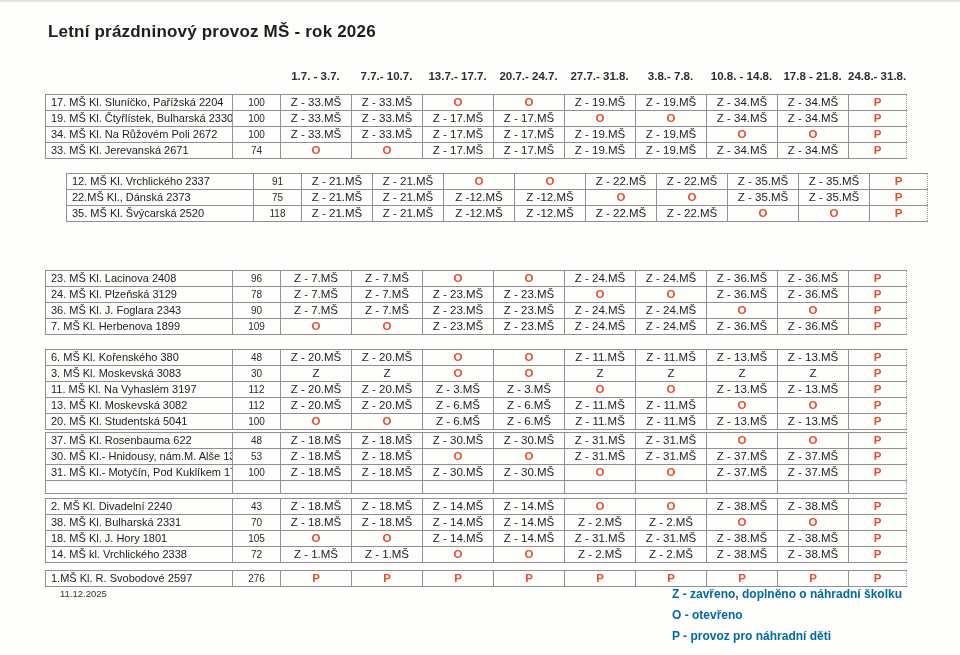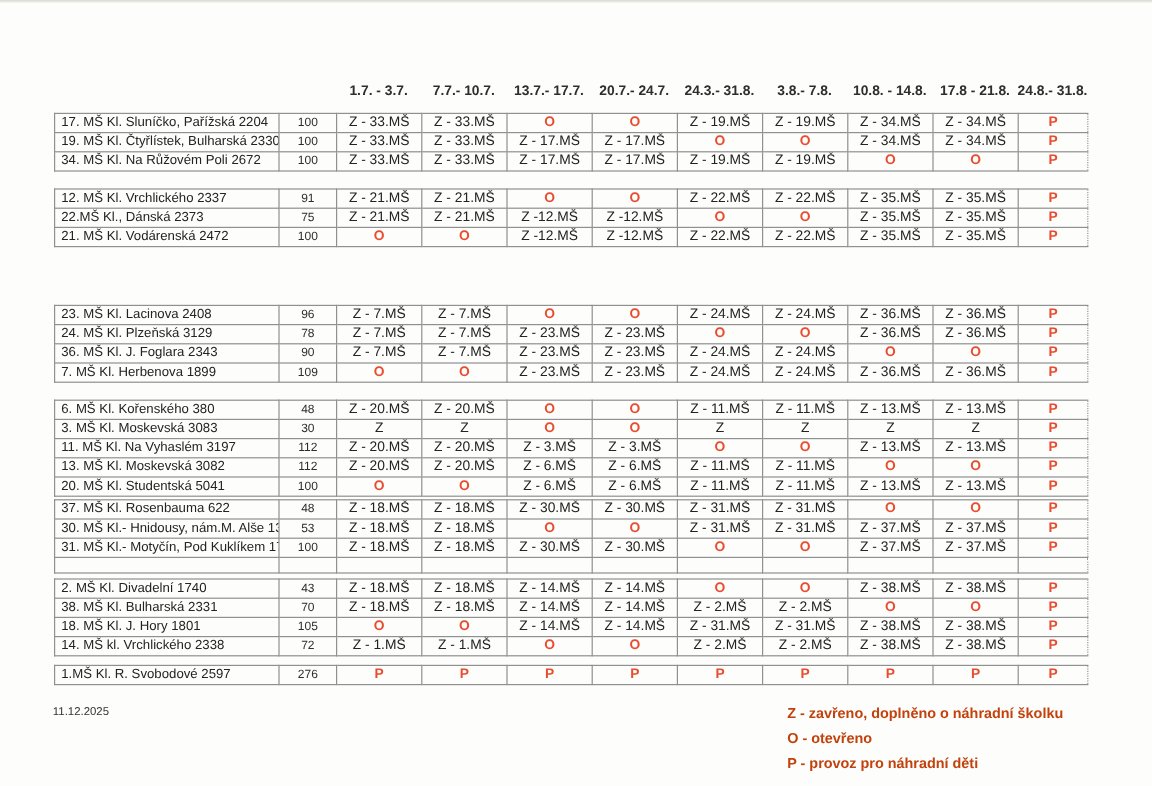--- a/index.html
+++ b/index.html
@@ -18,53 +18,54 @@
     font-size:11.5px;font-weight:600;color:#2e2e2e;white-space:nowrap;
   }
   .date-headers .dh{width:71px;text-align:center;}
   .date-headers .dh-last{width:58px;}
   .tables{position:absolute;left:45px;top:94px;width:861px;}
   table{
     border-collapse:collapse;table-layout:fixed;width:861px;
     font-size:11.5px;color:#232323;
   }
   .tables table:nth-child(1){margin-bottom:14px;}
-  .tables table:nth-child(2){margin-bottom:12px;}
+  .tables table:nth-child(2){margin-bottom:12px;margin-left:21px;}
   .tables table:nth-child(3){margin-bottom:14px;margin-top:48px;}
   .tables table:nth-child(4){margin-bottom:2px;}
   .tables table:nth-child(5){margin-bottom:4px;}
   .tables table:nth-child(6){margin-bottom:7px;}
   td{
     border:1px solid #909090;height:15px;line-height:15px;padding:0;
     text-align:center;overflow:hidden;white-space:nowrap;
   }
   td.name{text-align:left;padding-left:5px;font-size:11px;}
   td.cap{font-size:10px;color:#2c2c2c;}
   td.mark{color:#e84d30;font-weight:600;}
   td.lastcol{border-right:1px dotted #9a9a9a;}
   tr.empty td{height:12px;line-height:12px;}
-  .doc-date{position:absolute;left:44px;top:588px;font-size:9.5px;color:#333;}
+  .doc-date{position:absolute;left:60px;top:588px;font-size:9.5px;color:#333;}
   .legend{
-    position:absolute;left:656px;top:584px;
-    font-size:12px;font-weight:bold;line-height:21px;color:#c2410c;
+    position:absolute;left:672px;top:584px;
+    font-size:12px;font-weight:bold;line-height:21px;color:#0369a1;
   }
 </style>
 </head>
 <body>
 
 <div class="page">
   <div class="edge-top"></div>
 
+  <div class="title">Letní prázdninový provoz MŠ - rok 2026</div>
 
   <div class="date-headers">
       <span class="dh">1.7. - 3.7.</span>
       <span class="dh">7.7.- 10.7.</span>
       <span class="dh">13.7.- 17.7.</span>
       <span class="dh">20.7.- 24.7.</span>
-      <span class="dh">24.3.- 31.8.</span>
+      <span class="dh">27.7.- 31.8.</span>
       <span class="dh">3.8.- 7.8.</span>
       <span class="dh">10.8. - 14.8.</span>
       <span class="dh">17.8 - 21.8.</span>
       <span class="dh dh-last">24.8.- 31.8.</span>
     </div>
 
   <div class="tables">
       <table>
         <colgroup>
           <col style="width: 187px;">
@@ -112,20 +113,33 @@
             <td class="val">Z - 33.MŠ</td>
             <td class="val">Z - 33.MŠ</td>
             <td class="val">Z - 17.MŠ</td>
             <td class="val">Z - 17.MŠ</td>
             <td class="val">Z - 19.MŠ</td>
             <td class="val">Z - 19.MŠ</td>
             <td class="val mark">O</td>
             <td class="val mark">O</td>
             <td class="val mark lastcol">P</td>
           </tr>
+          <tr>
+            <td class="name">33. MŠ Kl. Jerevanská 2671</td>
+            <td class="cap">74</td>
+            <td class="val mark">O</td>
+            <td class="val mark">O</td>
+            <td class="val">Z - 17.MŠ</td>
+            <td class="val">Z - 17.MŠ</td>
+            <td class="val">Z - 19.MŠ</td>
+            <td class="val">Z - 19.MŠ</td>
+            <td class="val">Z - 34.MŠ</td>
+            <td class="val">Z - 34.MŠ</td>
+            <td class="val mark lastcol">P</td>
+          </tr>
         </tbody>
       </table>
       <table>
         <colgroup>
           <col style="width: 187px;">
           <col style="width: 48px;">
           <col style="width: 71px;">
           <col style="width: 71px;">
           <col style="width: 71px;">
           <col style="width: 71px;">
@@ -156,30 +170,30 @@
             <td class="val">Z - 21.MŠ</td>
             <td class="val">Z -12.MŠ</td>
             <td class="val">Z -12.MŠ</td>
             <td class="val mark">O</td>
             <td class="val mark">O</td>
             <td class="val">Z - 35.MŠ</td>
             <td class="val">Z - 35.MŠ</td>
             <td class="val mark lastcol">P</td>
           </tr>
           <tr>
-            <td class="name">21. MŠ Kl. Vodárenská 2472</td>
-            <td class="cap">100</td>
-            <td class="val mark">O</td>
-            <td class="val mark">O</td>
+            <td class="name">35. MŠ Kl. Švýcarská 2520</td>
+            <td class="cap">118</td>
+            <td class="val">Z - 21.MŠ</td>
+            <td class="val">Z - 21.MŠ</td>
             <td class="val">Z -12.MŠ</td>
             <td class="val">Z -12.MŠ</td>
             <td class="val">Z - 22.MŠ</td>
             <td class="val">Z - 22.MŠ</td>
-            <td class="val">Z - 35.MŠ</td>
-            <td class="val">Z - 35.MŠ</td>
+            <td class="val mark">O</td>
+            <td class="val mark">O</td>
             <td class="val mark lastcol">P</td>
           </tr>
         </tbody>
       </table>
       <table>
         <colgroup>
           <col style="width: 187px;">
           <col style="width: 48px;">
           <col style="width: 71px;">
           <col style="width: 71px;">
@@ -406,21 +420,21 @@
           <col style="width: 71px;">
           <col style="width: 71px;">
           <col style="width: 71px;">
           <col style="width: 71px;">
           <col style="width: 71px;">
           <col style="width: 71px;">
           <col style="width: 58px;">
         </colgroup>
         <tbody>
           <tr>
-            <td class="name">2. MŠ Kl. Divadelní 1740</td>
+            <td class="name">2. MŠ Kl. Divadelní 2240</td>
             <td class="cap">43</td>
             <td class="val">Z - 18.MŠ</td>
             <td class="val">Z - 18.MŠ</td>
             <td class="val">Z - 14.MŠ</td>
             <td class="val">Z - 14.MŠ</td>
             <td class="val mark">O</td>
             <td class="val mark">O</td>
             <td class="val">Z - 38.MŠ</td>
             <td class="val">Z - 38.MŠ</td>
             <td class="val mark lastcol">P</td>

